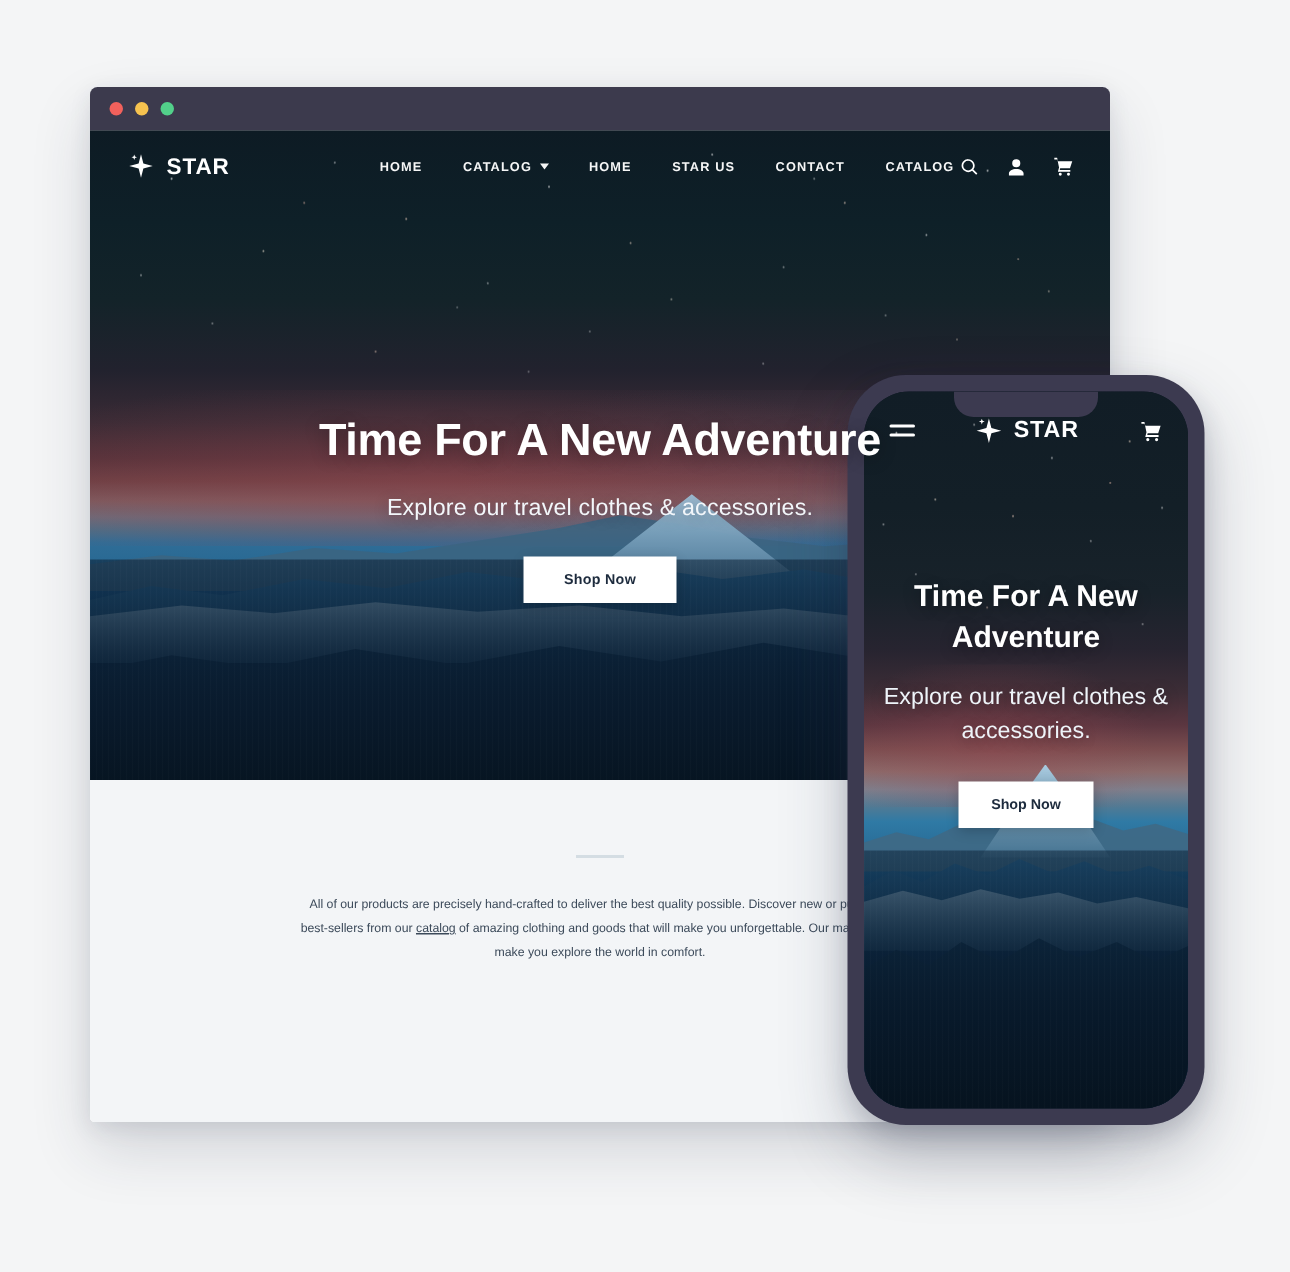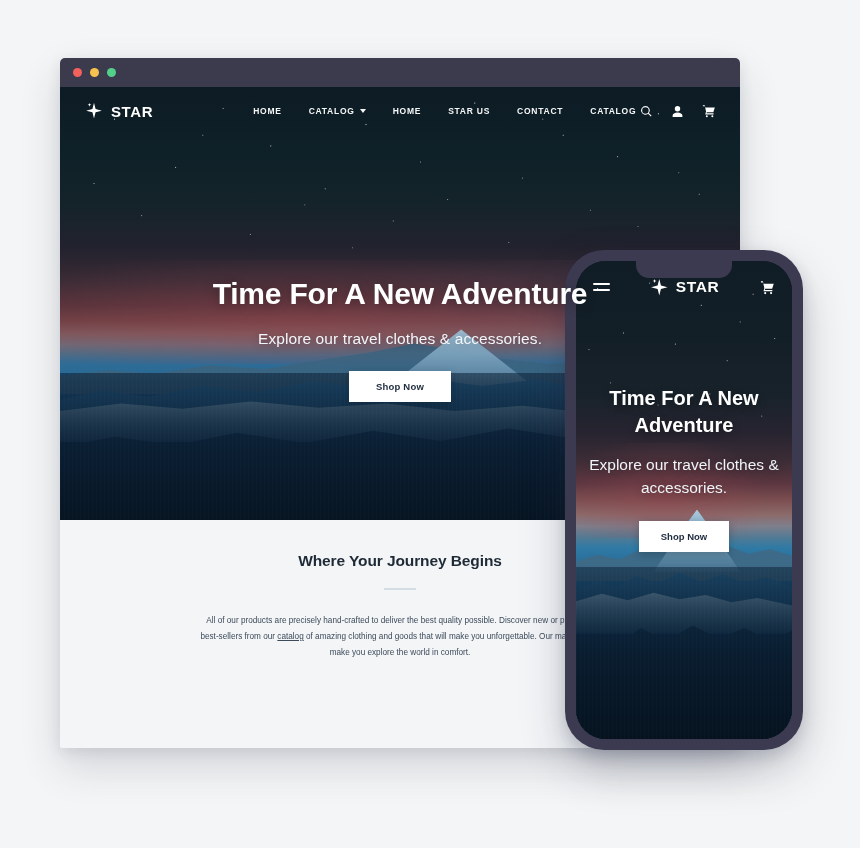--- a/index.html
+++ b/index.html
@@ -449,21 +449,20 @@
     </div>
 
     <div id="hero-content">
       <h1 id="hero-title">Time For A New Adventure</h1>
       <p id="hero-sub">Explore our travel clothes &amp; accessories.</p>
       <button class="btn-white">Shop Now</button>
     </div>
   </div>
 
   <div id="about-section">
-    <h2 id="about-title">Where Your Journey Begins</h2>
     <div id="about-divider"></div>
     <p id="about-body"><span>All of our products are precisely hand-crafted to deliver the best quality possible. Discover new or purchase best-sellers from our </span><a href="#">catalog</a><span> of amazing clothing and goods that will make you unforgettable. Our main goal to make you explore the world in comfort.</span></p>
   </div>
 </div>
 
 <div id="phone">
   <div id="phone-screen">
     <div id="notch"></div>
 
     <div class="m-sky"></div>

